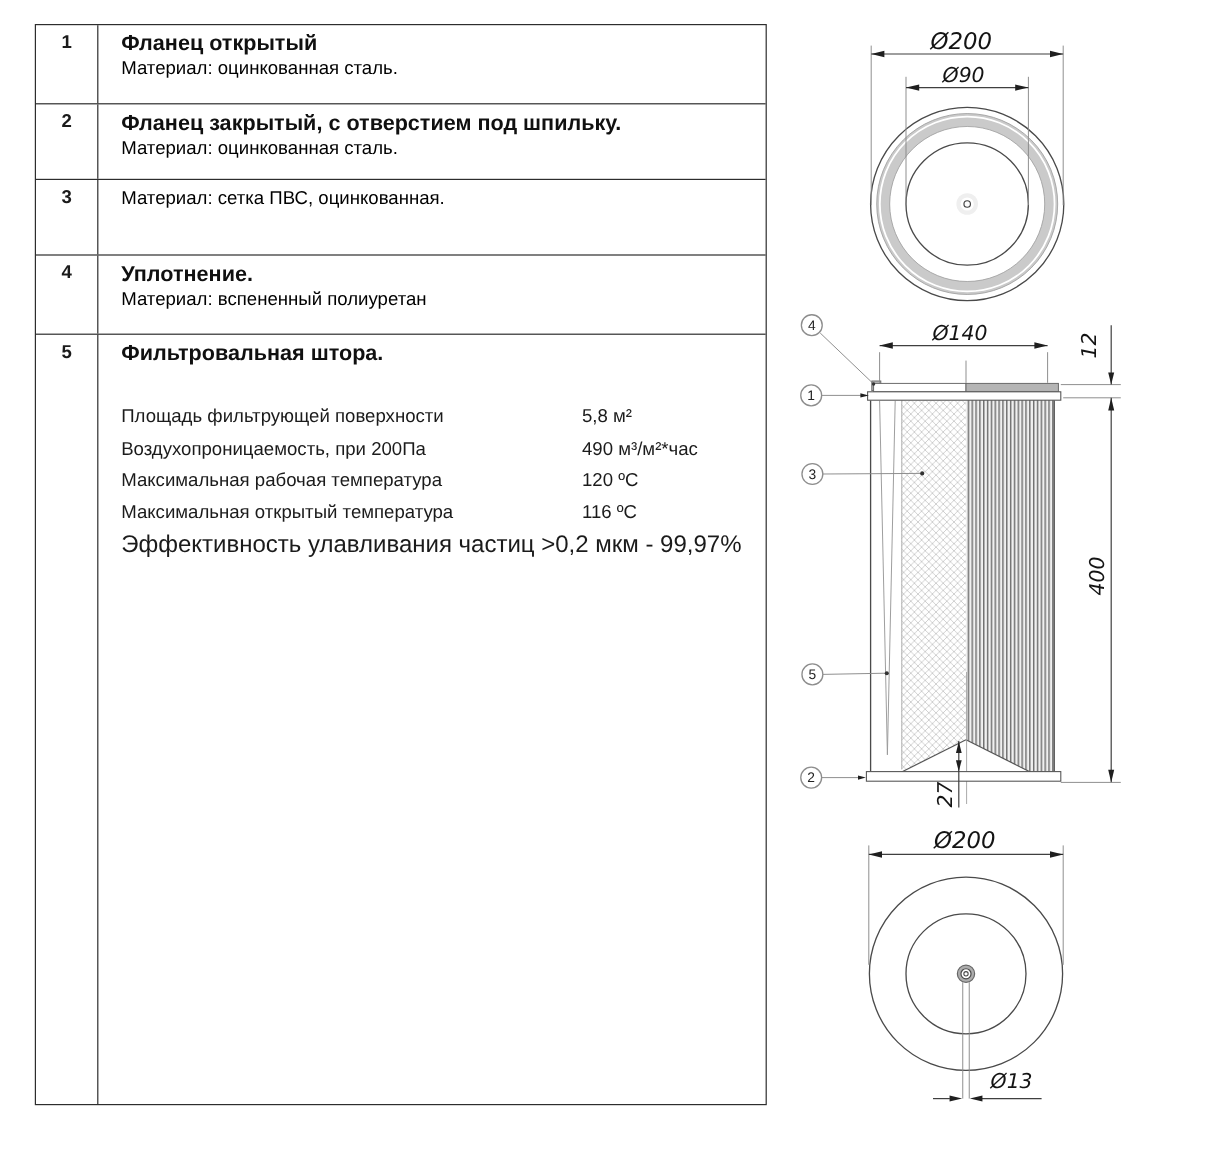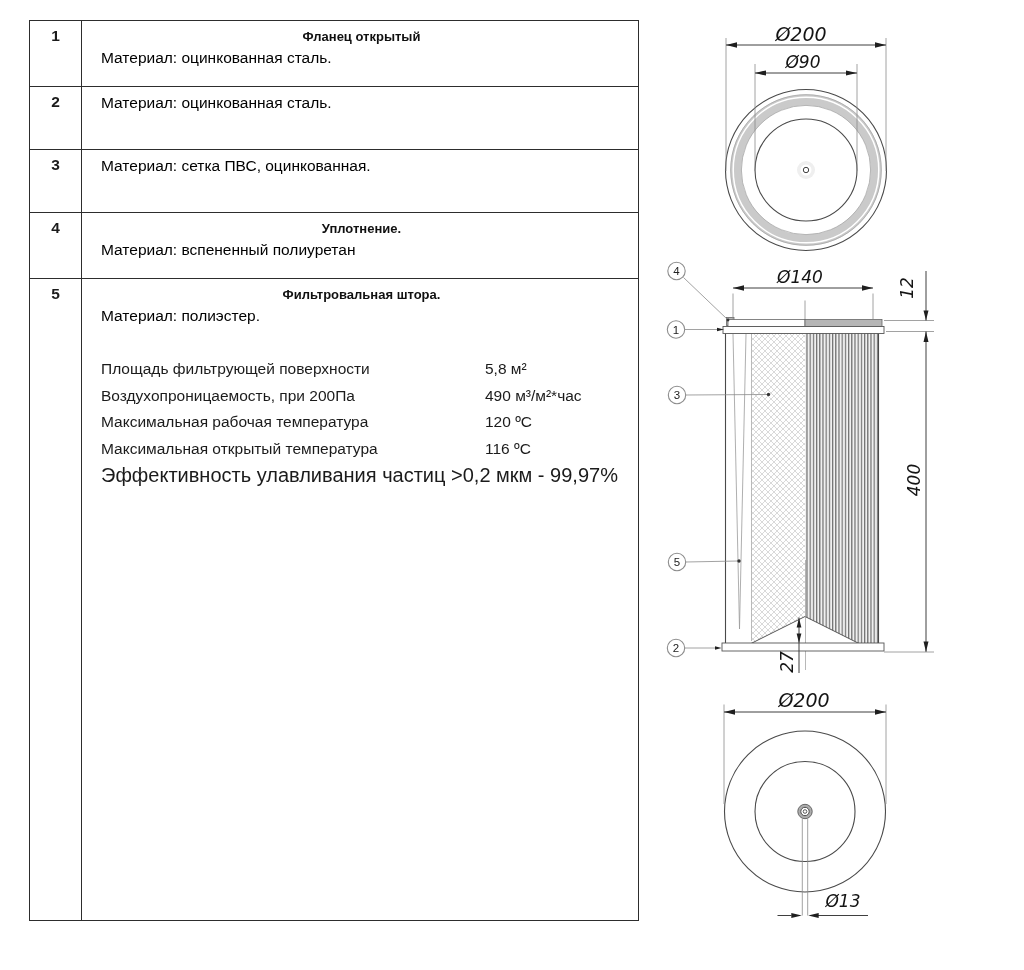--- a/index.html
+++ b/index.html
@@ -8,21 +8,21 @@
 
   
   .spec-table{position:absolute;left:29px;top:20px;width:610px;height:901px;
               border:1.6px solid #2d2d2d;box-sizing:border-box;display:flex;flex-direction:column;background:#fff;}
   .t-row{display:flex;box-sizing:border-box;border-bottom:1.5px solid #2d2d2d;}
   .t-row:last-child{border-bottom:none;flex:1;}
   .t-row.r1{height:66px}.t-row.r2{height:63px}.t-row.r3{height:63px}.t-row.r4{height:66px}
   .t-num{width:52px;flex:0 0 52px;border-right:1.5px solid #2d2d2d;box-sizing:border-box;
          text-align:center;font-weight:bold;font-size:15.5px;padding-top:6px;}
   .t-content{flex:1;padding:5px 16px 0 19px;box-sizing:border-box;}
-  .t-title{font-weight:bold;font-size:13px;line-height:21px;color:#101010;text-align:center;}
+  .t-title{font-weight:bold;font-size:18px;line-height:21px;color:#101010;}
   .t-desc{font-size:15.5px;line-height:21px;color:#000000;}
   .spec-lines{margin-top:30px;}
   .spec-line{display:flex;font-size:15.5px;line-height:26.5px;justify-content:space-between;}
   .spec-label{width:384px;flex:0 0 384px;}
   .spec-value{flex:1;}
   .spec-eff{font-size:20px;line-height:26.5px;}
 
   
   .drawing{position:absolute;left:0;top:0;width:1024px;height:970px;}
   .ln{stroke:#4a4a4a;stroke-width:1.1;fill:none;}
@@ -46,20 +46,21 @@
       <div class="t-num">1</div>
       <div class="t-content">
         <div class="t-title">Фланец открытый</div>
         <div class="t-desc">Материал: оцинкованная сталь.</div>
       </div>
     </div>
 
     <div class="t-row r2">
       <div class="t-num">2</div>
       <div class="t-content">
+        <div class="t-title">Фланец закрытый, с отверстием под шпильку.</div>
         <div class="t-desc">Материал: оцинкованная сталь.</div>
       </div>
     </div>
 
     <div class="t-row r3">
       <div class="t-num">3</div>
       <div class="t-content">
         <div class="t-desc">Материал: сетка ПВС, оцинкованная.</div>
       </div>
     </div>
@@ -69,21 +70,20 @@
       <div class="t-content">
         <div class="t-title">Уплотнение.</div>
         <div class="t-desc">Материал: вспененный полиуретан</div>
       </div>
     </div>
 
     <div class="t-row r5">
       <div class="t-num">5</div>
       <div class="t-content">
         <div class="t-title">Фильтровальная штора.</div>
-        <div class="t-desc">Материал: полиэстер.</div>
         <div class="spec-lines">
           <div class="spec-line">
             <span class="spec-label">Площадь фильтрующей поверхности</span>
             <span class="spec-value">5,8 м²</span>
           </div>
           <div class="spec-line">
             <span class="spec-label">Воздухопроницаемость, при 200Па</span>
             <span class="spec-value">490 м³/м²*час</span>
           </div>
           <div class="spec-line">

